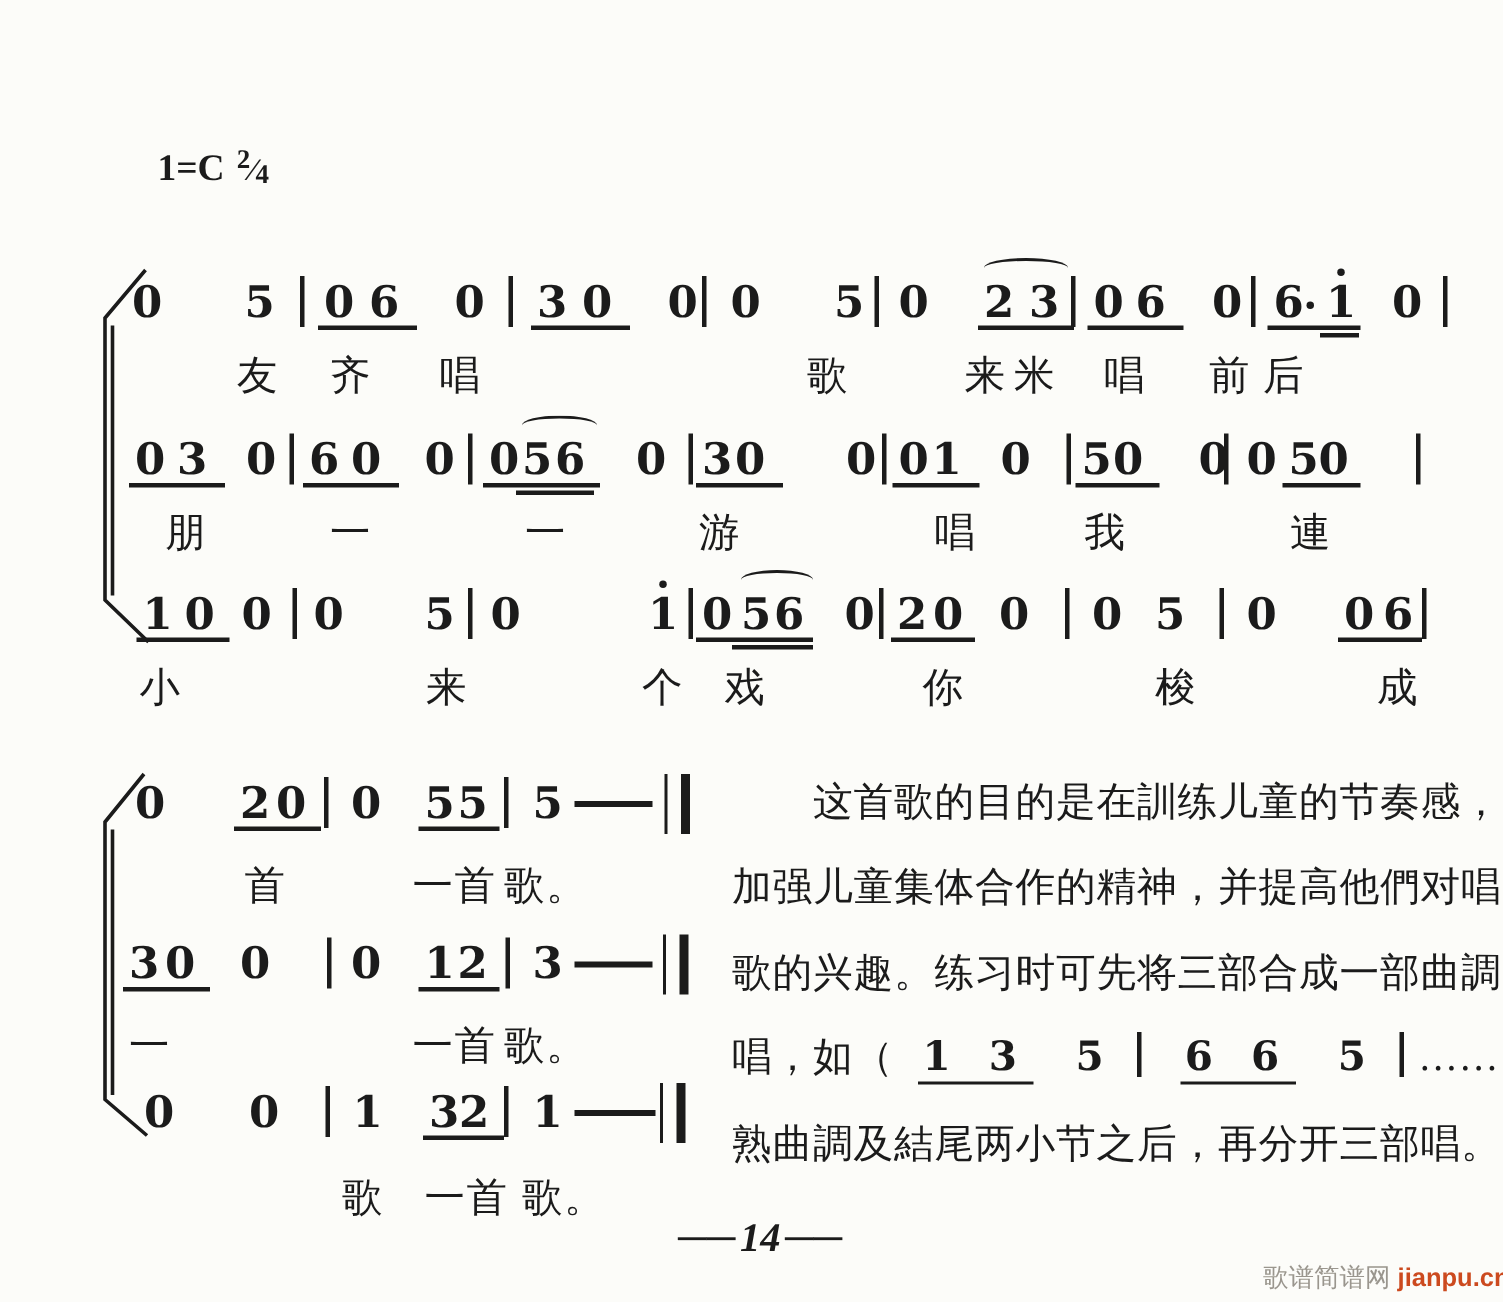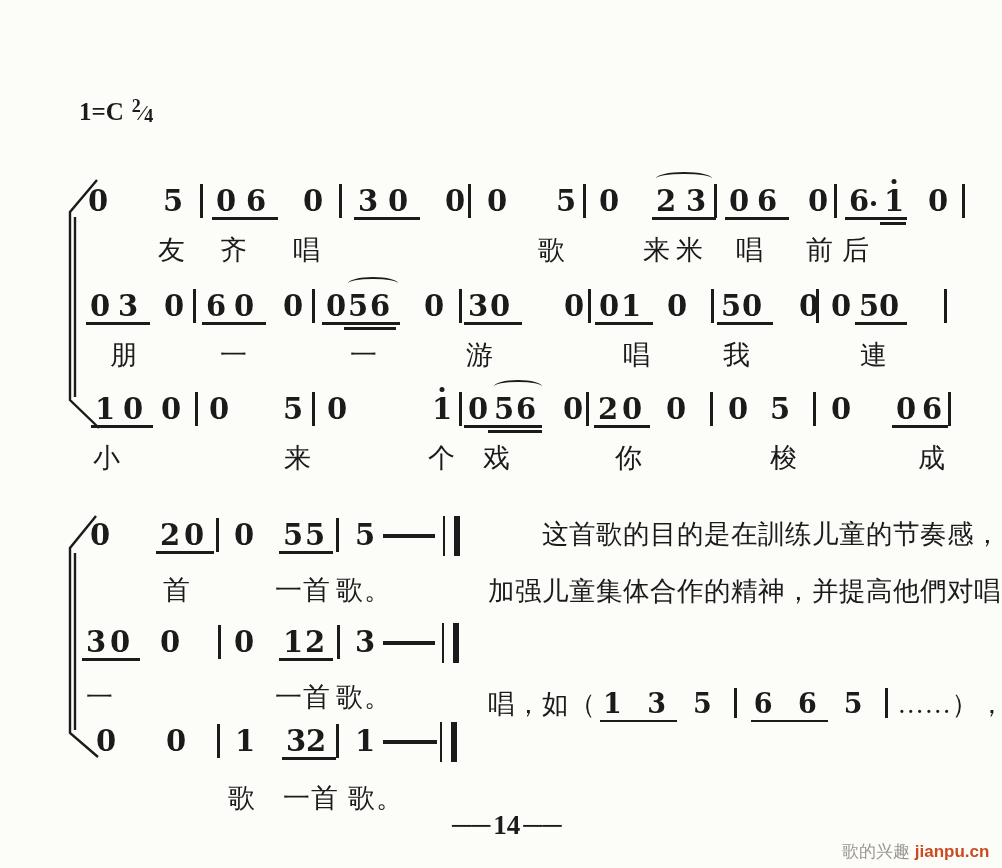--- a/index.html
+++ b/index.html
@@ -4,21 +4,21 @@
 <style>
   html,body{margin:0;padding:0;background:#d9d9d6;}
   #page{
     position:relative;width:1002px;height:868px;margin:0 auto;
     background:#fcfcf9;overflow:hidden;color:#1b1b1b;
     font-family:"Liberation Serif","DejaVu Serif",serif;
   }
   
   .title{position:absolute;top:22px;left:0;width:100%;text-align:center;
     font-size:47px;font-weight:700;letter-spacing:6px;white-space:nowrap;}
-  .keymeter{position:absolute;left:79px;top:96px;font-size:25px;font-weight:700;}
+  .keymeter{position:absolute;left:105px;top:96px;font-size:25px;font-weight:700;}
   .frac{margin-left:8px;}
   .fr-n{font-size:18px;vertical-align:8px;}
   .fr-s::before{content:"\2044";font-size:21px;}
   .fr-d{font-size:18px;vertical-align:-2px;}
   .tempo{position:absolute;left:93px;top:126px;font-size:25px;font-weight:700;letter-spacing:5px;}
   .composer{position:absolute;left:770px;top:116px;font-size:26px;font-weight:700;letter-spacing:3px;white-space:nowrap;}
   
   #score{position:absolute;inset:0;}
   #brackets{position:absolute;inset:0;width:100%;height:100%;pointer-events:none;}
   .nt{position:absolute;font-family:"DejaVu Serif","Liberation Serif",serif;
@@ -29,26 +29,26 @@
   .bar{position:absolute;width:2.5px;height:34px;background:#1b1b1b;}
   .endbar{position:absolute;width:9px;height:40px;border-left:2.5px solid #1b1b1b;border-right:6px solid #1b1b1b;}
   .beam{position:absolute;height:2.5px;background:#1b1b1b;}
   .slur{position:absolute;height:11px;border-top:2.5px solid #1b1b1b;border-radius:50% 50% 0 0;}
   .ndash{position:absolute;height:3.5px;background:#1b1b1b;}
   .lyr{position:absolute;font-size:27px;white-space:nowrap;letter-spacing:1px;}
   
   .ptext{position:absolute;font-size:26.5px;letter-spacing:0.5px;white-space:nowrap;}
   .seg-t{font-size:26.5px;}
   .seg-nu{font-family:"DejaVu Serif",serif;font-weight:700;font-size:27px;
-      border-bottom:2.5px solid #1b1b1b;letter-spacing:8px;padding:0 3px 1px 3px;margin:0 4px;}
+      border-bottom:2.5px solid #1b1b1b;letter-spacing:8px;padding:0 3px 1px 3px;margin:0 16px;}
   .seg-n{font-family:"DejaVu Serif",serif;font-weight:700;font-size:27px;margin:0 12px;}
   .seg-bar{display:inline-block;width:2.5px;height:30px;background:#1b1b1b;vertical-align:-5px;margin:0 10px;}
   
   .pageno{position:absolute;left:452px;top:810px;font-size:27px;font-weight:700;white-space:nowrap;}
-  .pageno .num{padding:0 3px;}
+  .pageno .num{font-style:italic;padding:0 3px;}
   .watermark{position:absolute;left:842px;top:840px;font-size:17px;white-space:nowrap;
       font-family:"Liberation Sans","DejaVu Sans",sans-serif;}
   .wm-name{color:#9a968e;}
   .wm-url{color:#cc4a1f;font-weight:700;}
 </style>
 </head>
 <body>
 
 <div id="page">
 
@@ -237,19 +237,21 @@
       <div class="nt" style="left: 355px; top: 726px;">1</div>
       <div class="ndash" style="left: 383px; top: 740px; width: 54px;"></div>
       <div class="endbar" style="left: 440px; top: 722px;"></div>
       <div class="lyr" style="left: 228px; top: 780px;">歌</div>
       <div class="lyr" style="left: 283px; top: 780px;">一首</div>
       <div class="lyr" style="left: 348px; top: 780px;">歌。</div>
     </div>
 
   <div class="ptext" style="left:488px;top:573px;">加强儿童集体合作的精神，并提高他們对唱</div>
   <div class="ptext" style="left:542px;top:516px;">这首歌的目的是在訓练儿童的节奏感，</div>
+  <div class="ptext" style="left:488px;top:630px;">歌的兴趣。练习时可先将三部合成一部曲調</div>
   <div class="ptext" id="note-line4" style="left:488px;top:686px;"><span class="seg-t">唱，如（</span><span class="seg-nu">1 3</span><span class="seg-n">5</span><span class="seg-bar"></span><span class="seg-nu">6 6</span><span class="seg-n">5</span><span class="seg-bar"></span><span class="seg-t">……），</span></div>
+  <div class="ptext" style="left:488px;top:744px;">熟曲調及結尾两小节之后，再分开三部唱。</div>
 
   <div class="pageno"><span>──</span><span class="num">14</span><span>──</span></div>
 
-  <div class="watermark"><span class="wm-name">歌的兴趣 </span><span class="wm-url">jianpu.cn</span></div>
+  <div class="watermark"><span class="wm-name">歌谱简谱网 </span><span class="wm-url">jianpu.cn</span></div>
 
 </div>
 
 </body></html>

